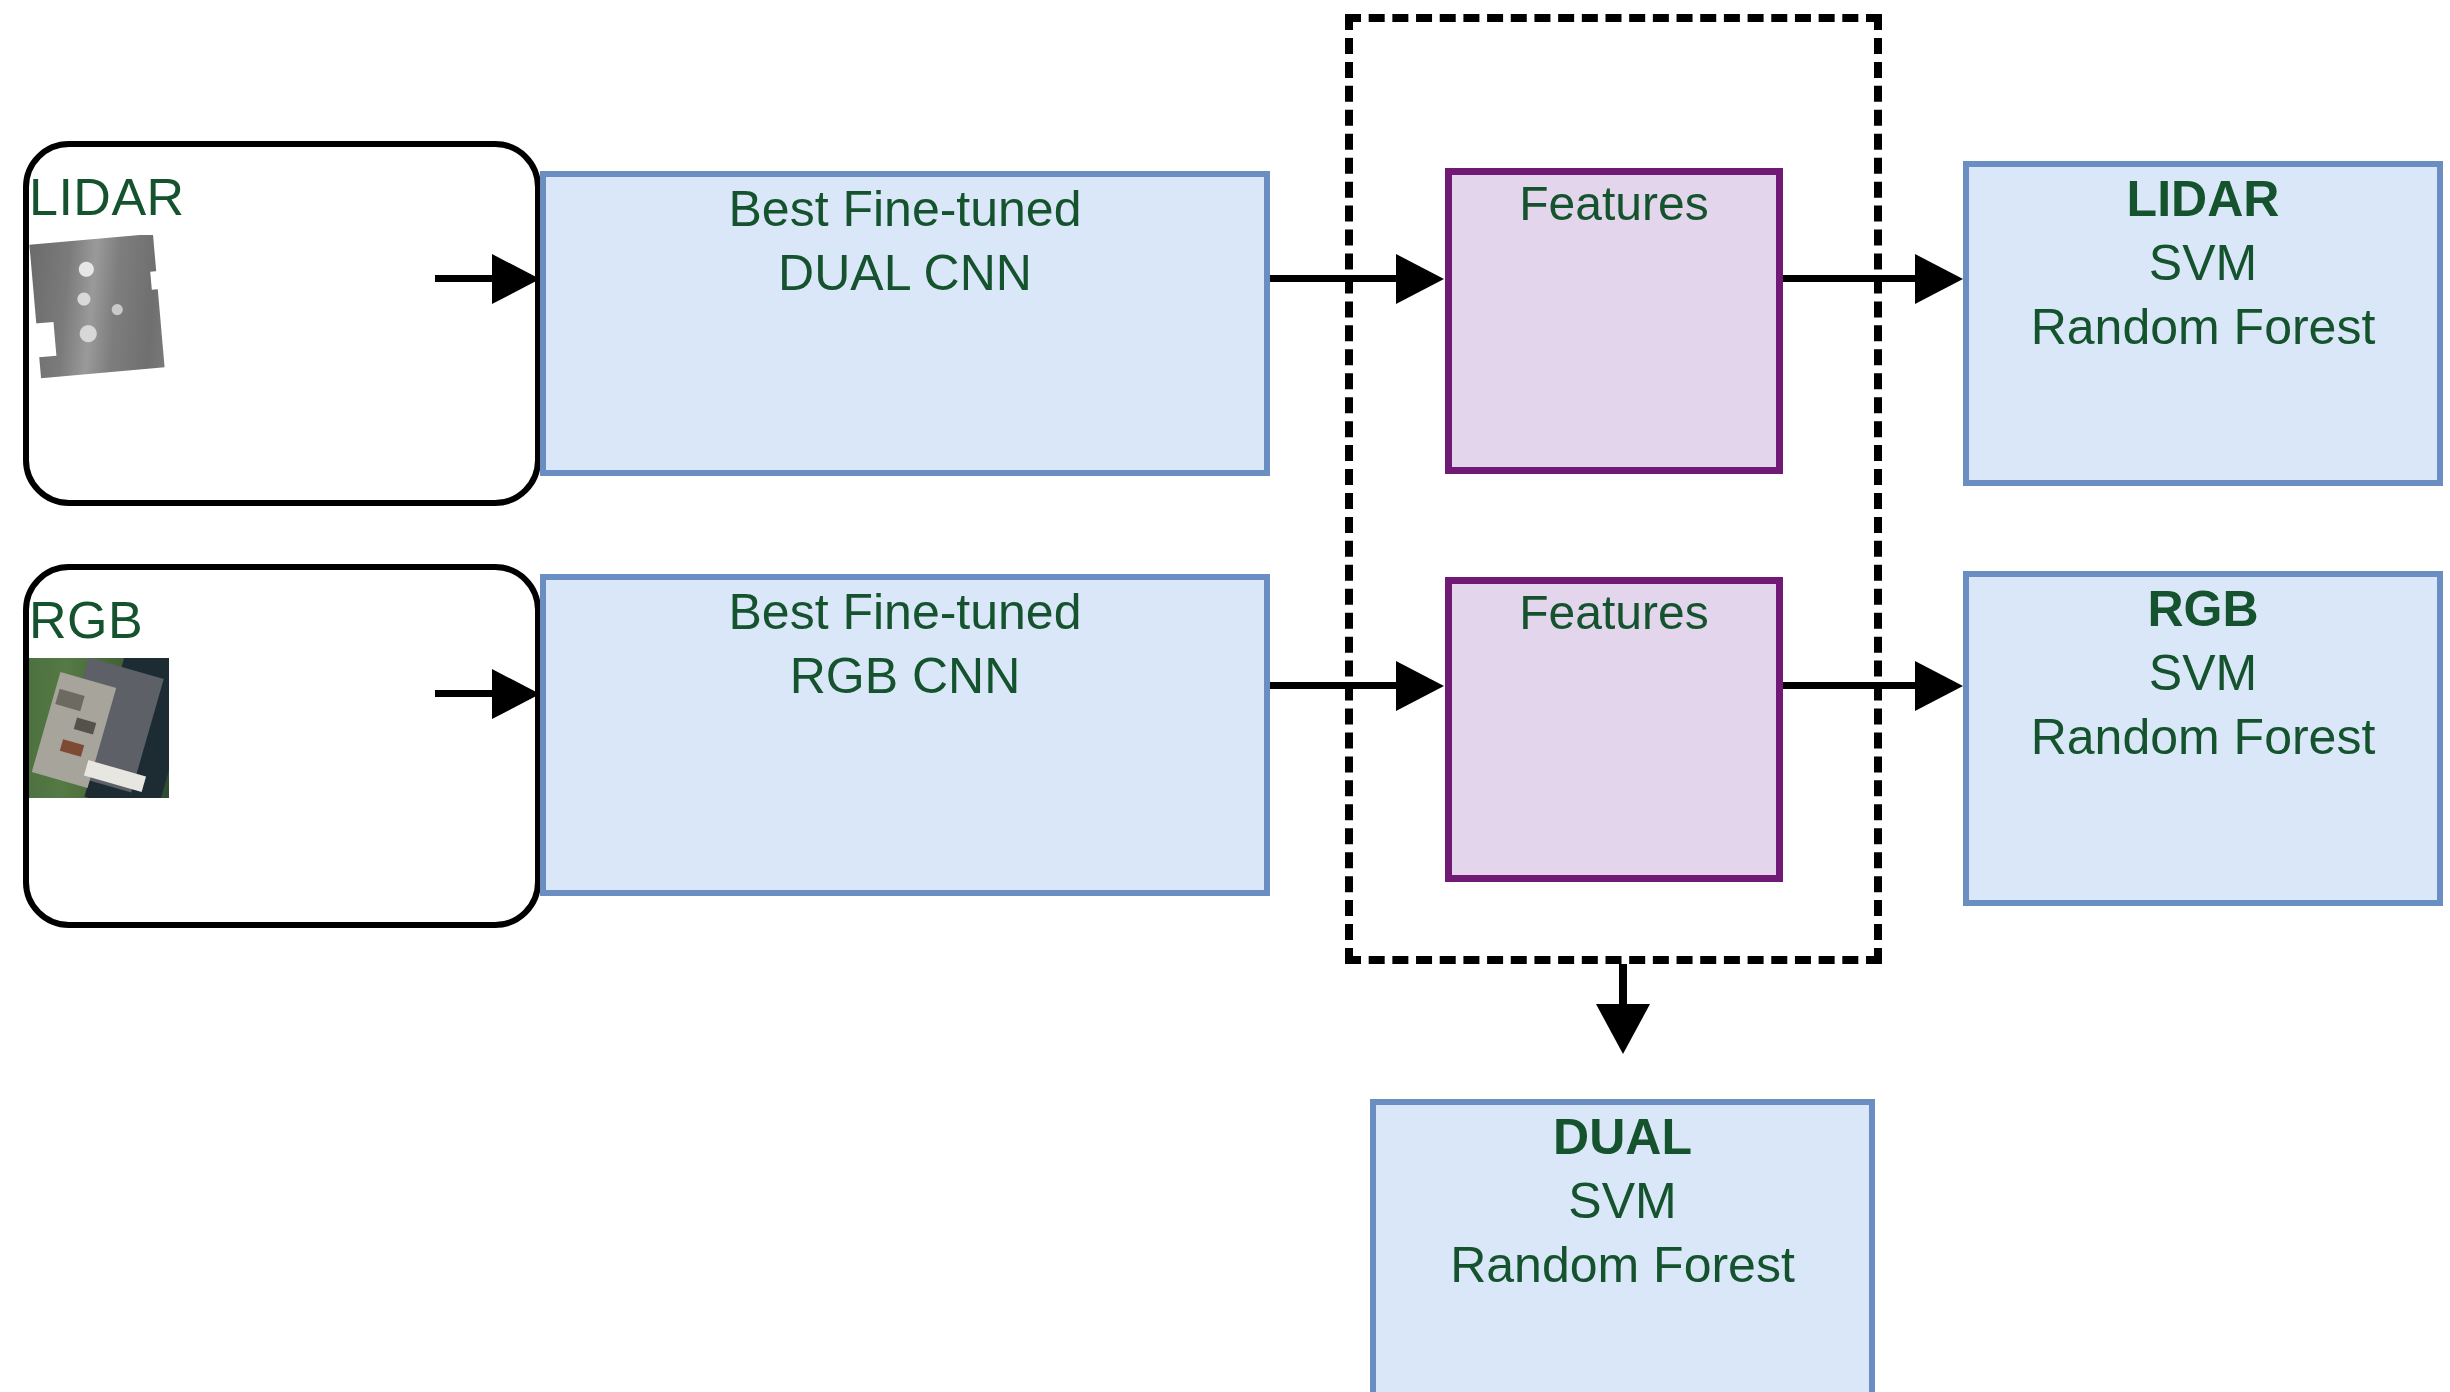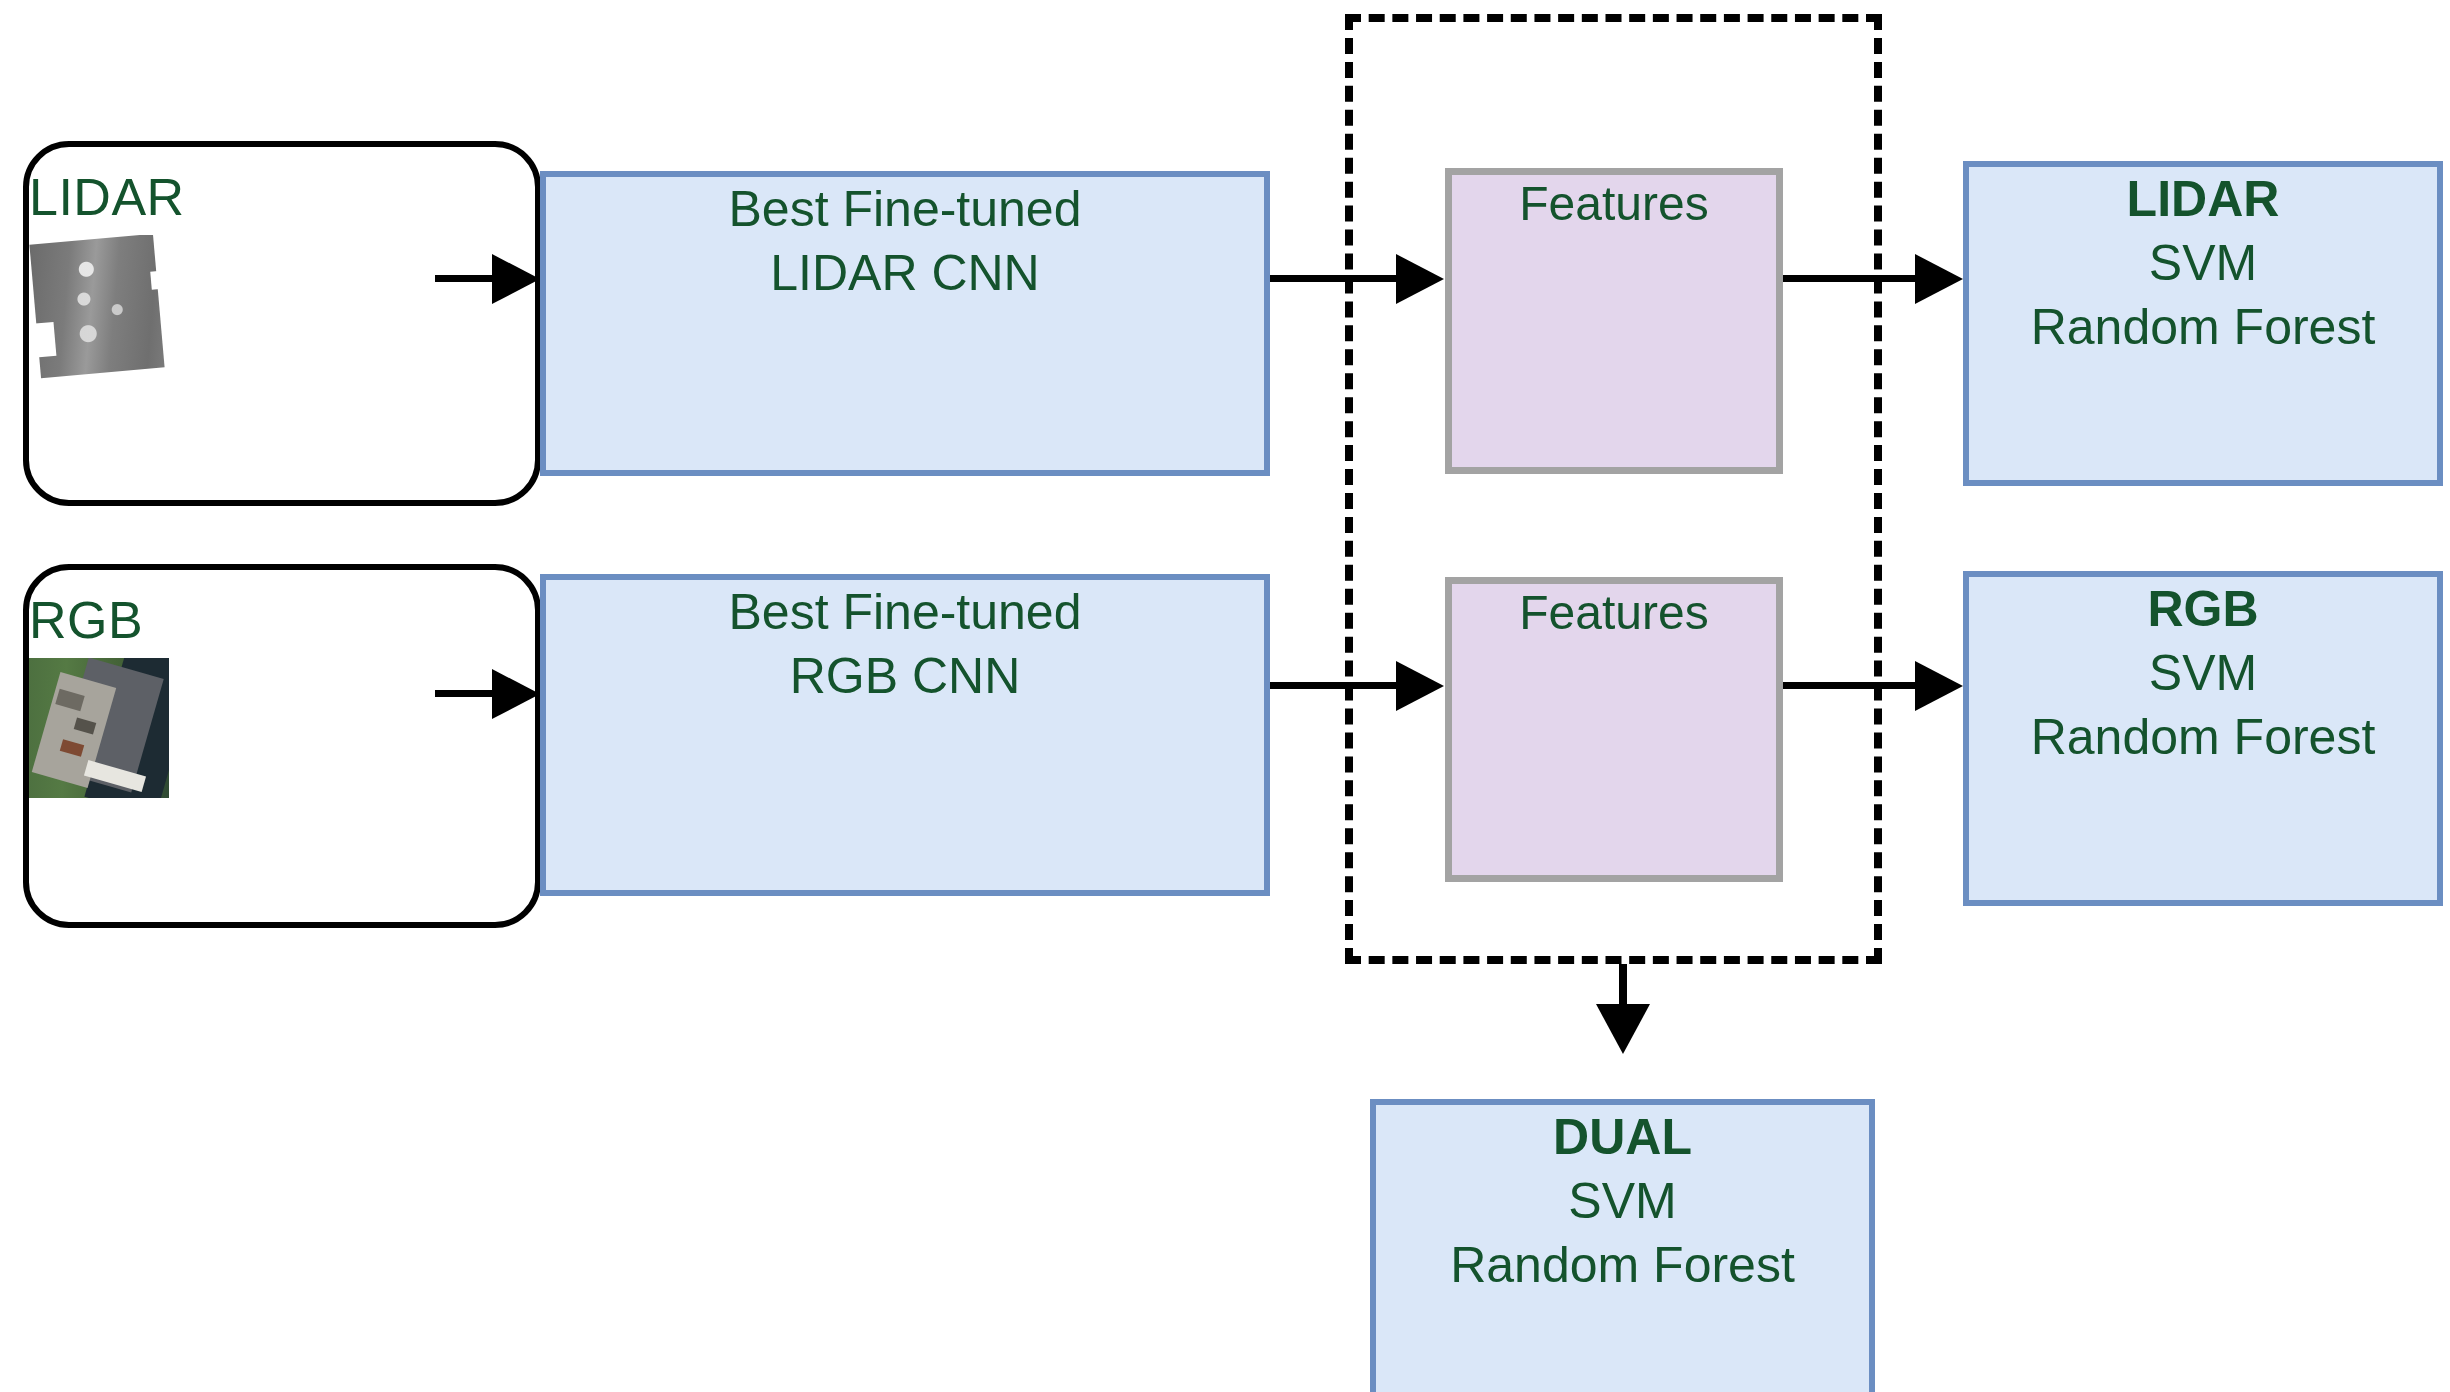--- a/index.html
+++ b/index.html
@@ -150,21 +150,21 @@
     border: 6px solid #6b8ec2;
     background: #dae7f8;
   }
   .box-blue .txt {
     font-size: 50px;
     line-height: 1.28;
   }
   .box-blue .txt b { font-weight: bold; }
   
   .box-purple {
-    border: 7px solid #a3a3a3;
+    border: 7px solid #701a75;
     background: #e3d6ec;
   }
   .box-purple .txt {
     font-size: 48px;
     line-height: 1.2;
   }
   
   .dashed-group {
     position: absolute;
     box-sizing: border-box;
@@ -210,21 +210,21 @@
       <div class="notch-b"></div>
     </div>
   </div>
 
   <div class="hline" style="left:435px; top:275px; width:60px;"></div>
   <div class="arrow-right" style="left:492px; top:254px;"></div>
 
   <div class="node box-blue" style="left:540px; top:125px; width:730px; height:305px;">
     <div class="txt">
       <span>Best Fine-tuned</span><br>
-      <span>LIDAR CNN</span>
+      <span>DUAL CNN</span>
     </div>
   </div>
 
   <div class="hline" style="left:1270px; top:275px; width:130px;"></div>
   <div class="arrow-right" style="left:1396px; top:254px;"></div>
 
   <div class="node box-purple" style="left:1445px; top:122px; width:338px; height:306px;">
     <div class="txt">Features</div>
   </div>
 

